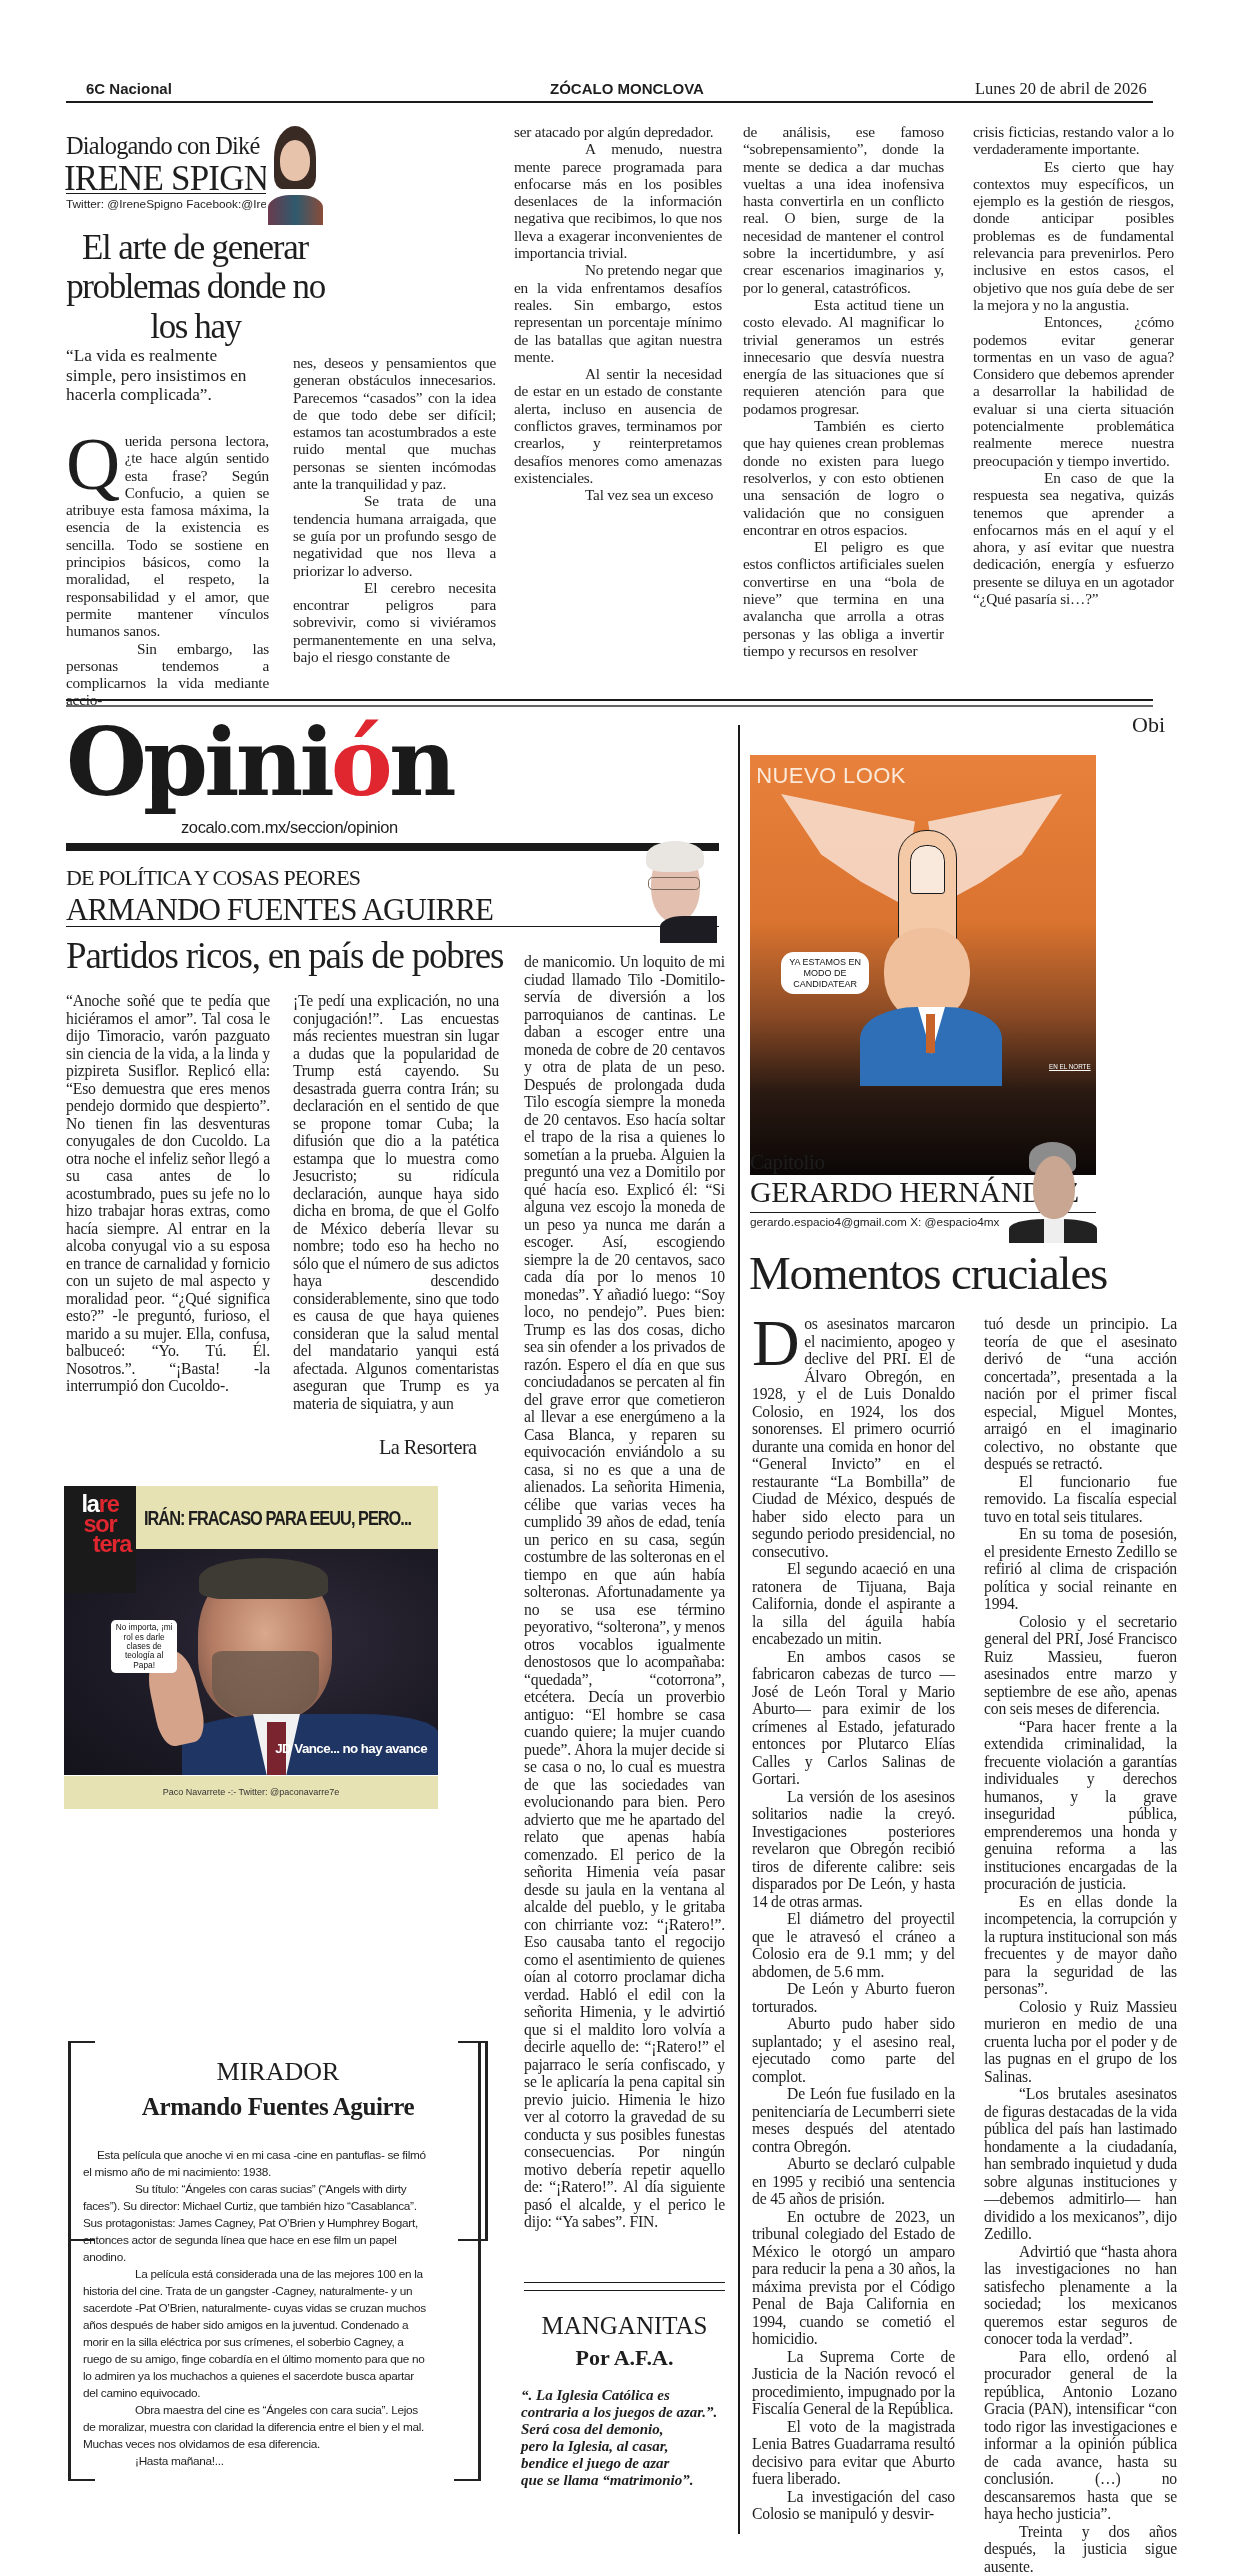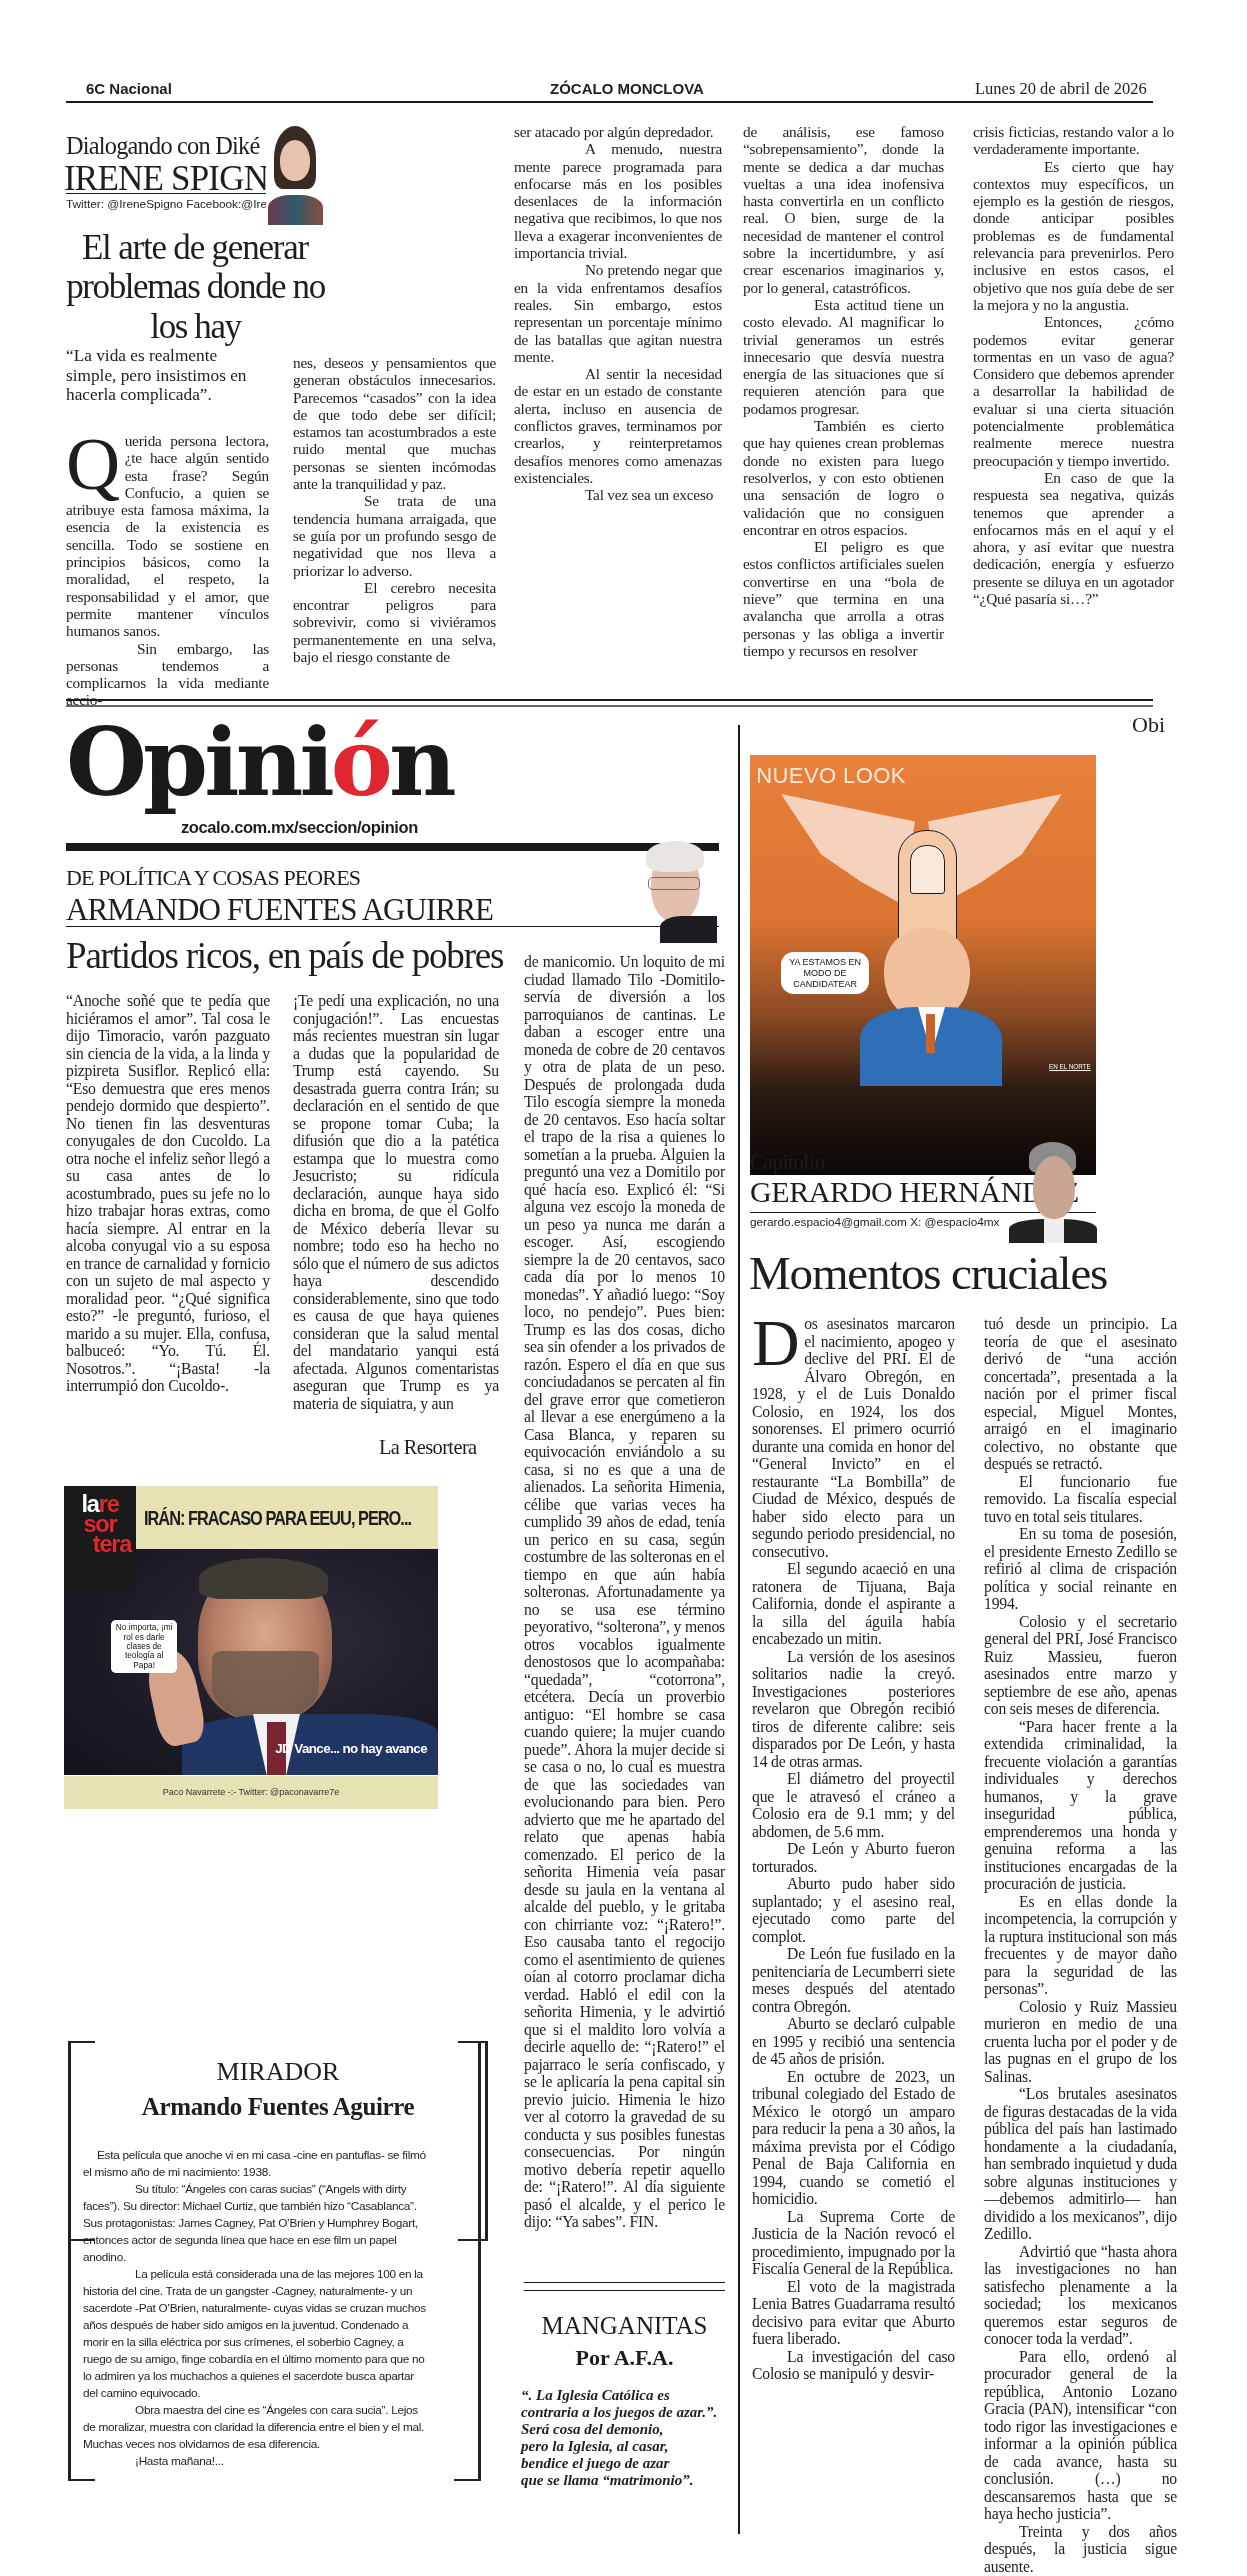--- a/index.html
+++ b/index.html
@@ -76,21 +76,21 @@
 </div>
 
 <div class="rule" style="left:66px;top:699px;width:1087px;height:1.6px;"></div>
 <div class="rule" style="left:66px;top:705px;width:1087px;height:2.4px;background:#666;"></div>
 
 <div class="rule" style="left:738px;top:725px;width:1.6px;height:1809px;"></div>
 
 <div class="abs" style="left:66px;top:716px;font-family:'DejaVu Serif',serif;font-weight:bold;font-size:93px;letter-spacing:-3.9px;line-height:94px;color:#1a1a1a;">
   <span>Opini</span><span style="color:#e0262f;">ó</span><span>n</span>
 </div>
-<div class="abs sans" style="left:181px;top:818px;font-size:16.5px;font-weight:bold;letter-spacing:-0.4px;">zocalo.com.mx/seccion/opinion</div>
+<div class="abs sans" style="left:181px;top:818px;font-size:16.5px;font-weight:normal;letter-spacing:-0.4px;">zocalo.com.mx/seccion/opinion</div>
 <div class="rule" style="left:66px;top:843px;width:653px;height:7.9px;"></div>
 
 <div class="abs" style="left:66px;top:865px;font-size:22px;letter-spacing:-0.9px;">DE POLÍTICA Y COSAS PEORES</div>
 <div class="abs" style="left:66px;top:892px;font-size:31px;letter-spacing:-0.9px;">ARMANDO FUENTES AGUIRRE</div>
 <div class="rule" style="left:66px;top:926px;width:653px;height:0.8px;"></div>
 <div class="photo" style="left:629px;top:841px;width:88px;height:102px;">
   <div class="face" style="left:22px;top:6.3px;width:49px;height:75px;background:#e3bfb0;"></div>
   <div class="face" style="left:17.3px;top:0;width:58px;height:31px;background:#e9e6e2;border-radius:50% 50% 30% 30%;"></div>
   <div style="position:absolute;left:19px;top:36px;width:50px;height:11px;border:1.6px solid #7a6a5a;border-radius:4.7px;"></div>
   <div style="position:absolute;left:31px;top:75px;width:57px;height:27px;background:#1c1c22;border-radius:40% 0 0 0;"></div>
@@ -188,20 +188,21 @@
   <div class="face" style="left:23.6px;top:19px;width:42px;height:63px;background:#c9a692;"></div>
   <div style="position:absolute;left:0;top:82px;width:88px;height:24.4px;background:#222;border-radius:40% 40% 0 0;"></div>
   <div style="position:absolute;left:35px;top:82px;width:20.4px;height:24.4px;background:#eee;"></div>
 </div>
 <div class="abs" style="left:749px;top:1246px;font-size:47px;letter-spacing:-1.2px;">Momentos cruciales</div>
 
 <div class="col" style="left:752px;top:1315px;width:203px;font-size:15.7px;line-height:17.5px;">
   <span class="dropcap" style="font-size:66px;line-height:50px;">D</span>
   <p>os asesinatos marcaron el nacimiento, apogeo y declive del PRI. El de Álvaro Obregón, en 1928, y el de Luis Donaldo Colosio, en 1924, los dos sonorenses. El primero ocurrió durante una comida en honor del “General Invicto” en el restaurante “La Bombilla” de Ciudad de México, después de haber sido electo para un segundo periodo presidencial, no consecutivo.</p>
   <p class="ind">El segundo acaeció en una ratonera de Tijuana, Baja California, donde el aspirante a la silla del águila había encabezado un mitin.</p>
+  <p class="ind">En ambos casos se fabricaron cabezas de turco —José de León Toral y Mario Aburto— para eximir de los crímenes al Estado, jefaturado entonces por Plutarco Elías Calles y Carlos Salinas de Gortari.</p>
   <p class="ind">La versión de los asesinos solitarios nadie la creyó. Investigaciones posteriores revelaron que Obregón recibió tiros de diferente calibre: seis disparados por De León, y hasta 14 de otras armas.</p>
   <p class="ind">El diámetro del proyectil que le atravesó el cráneo a Colosio era de 9.1 mm; y del abdomen, de 5.6 mm.</p>
   <p class="ind">De León y Aburto fueron torturados.</p>
   <p class="ind">Aburto pudo haber sido suplantado; y el asesino real, ejecutado como parte del complot.</p>
   <p class="ind">De León fue fusilado en la penitenciaría de Lecumberri siete meses después del atentado contra Obregón.</p>
   <p class="ind">Aburto se declaró culpable en 1995 y recibió una sentencia de 45 años de prisión.</p>
   <p class="ind">En octubre de 2023, un tribunal colegiado del Estado de México le otorgó un amparo para reducir la pena a 30 años, la máxima prevista por el Código Penal de Baja California en 1994, cuando se cometió el homicidio.</p>
   <p class="ind">La Suprema Corte de Justicia de la Nación revocó el procedimiento, impugnado por la Fiscalía General de la República.</p>
   <p class="ind">El voto de la magistrada Lenia Batres Guadarrama resultó decisivo para evitar que Aburto fuera liberado.</p>
   <p class="ind">La investigación del caso Colosio se manipuló y desvir-</p>

